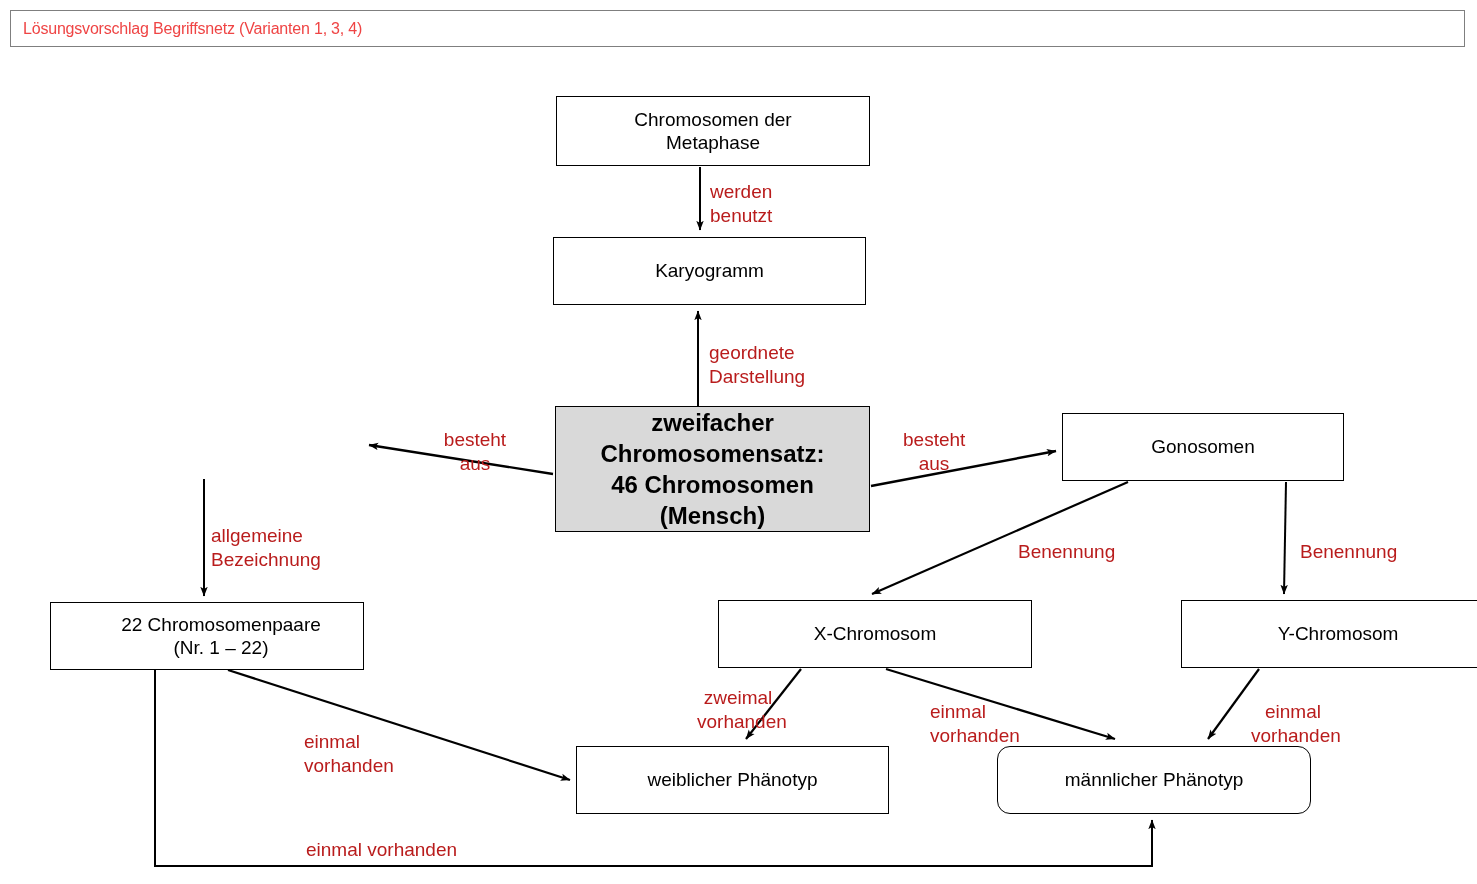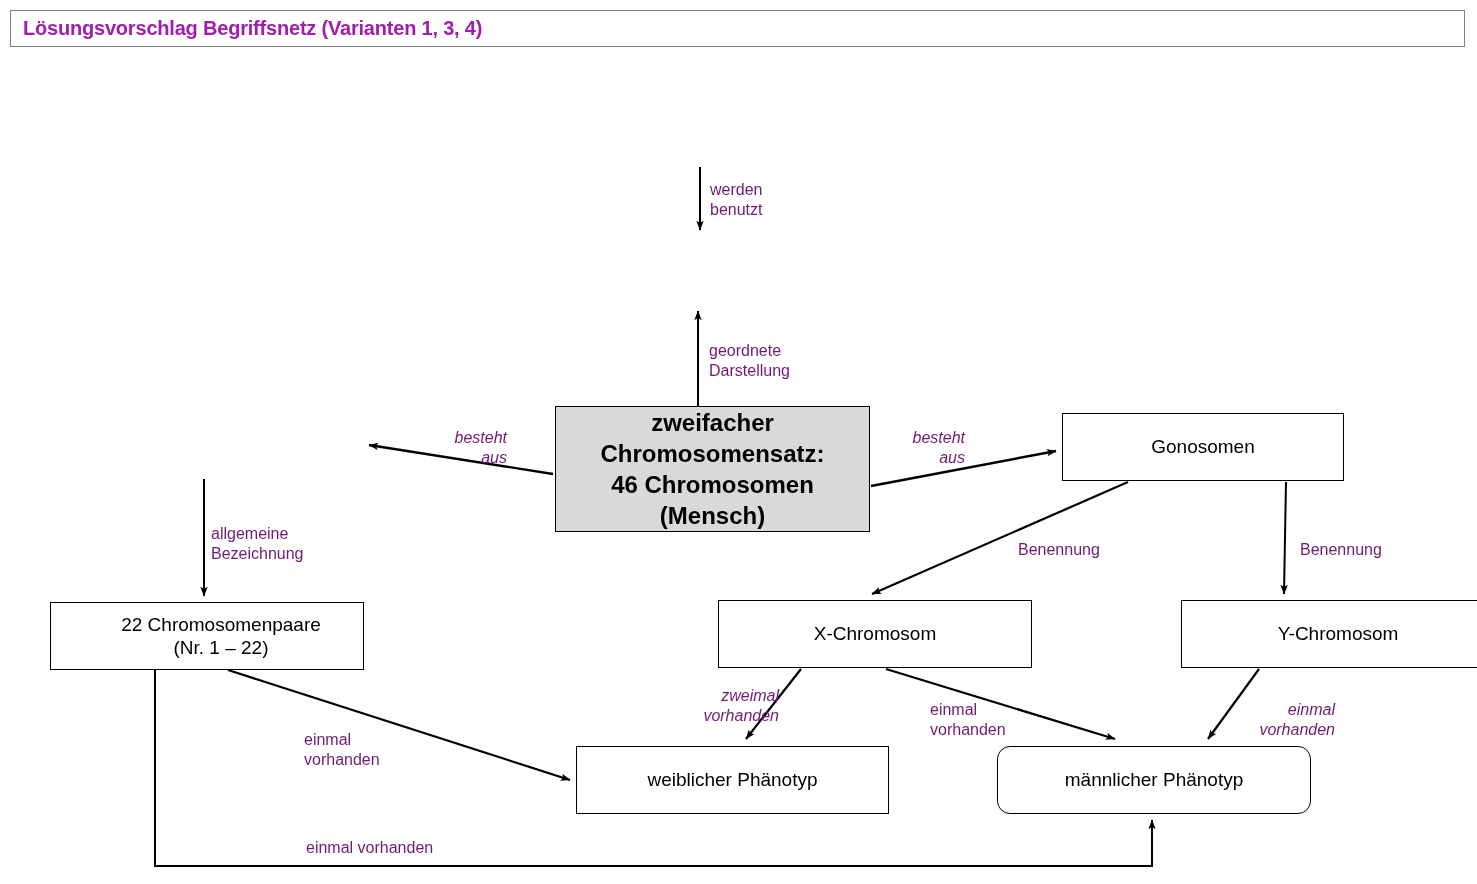--- a/index.html
+++ b/index.html
@@ -24,23 +24,23 @@
     top: 10px;
     width: 1455px;
     height: 37px;
     border: 1px solid #7f7f7f;
     box-sizing: border-box;
     background: #ffffff;
     display: flex;
     align-items: center;
   }
   #title-text {
-    font-size: 20px;
-    font-weight: bold;
-    color: #a21caf;
+    font-size: 16px;
+    font-weight: normal;
+    color: #ef4444;
     padding-left: 12px;
     letter-spacing: -0.2px;
     white-space: nowrap;
   }
 
   
   .node {
     position: absolute;
     box-sizing: border-box;
     border: 1.6px solid #000000;
@@ -67,26 +67,26 @@
     left: 0;
     top: 0;
     width: 1477px;
     height: 884px;
     pointer-events: none;
   }
 
   
   .edge-label {
     position: absolute;
-    font-size: 16px;
+    font-size: 19px;
     line-height: 1.28;
-    color: #701a75;
+    color: #b91c1c;
     white-space: pre;
   }
-  .edge-label.c { text-align: right; font-style: italic; }
+  .edge-label.c { text-align: center; }
   .edge-label.l { text-align: left; }
 </style>
 </head>
 <body>
 
 <div id="page">
 
   <div id="title-bar">
     <span id="title-text">Lösungsvorschlag Begriffsnetz (Varianten 1, 3, 4)</span>
   </div>
@@ -116,21 +116,28 @@
 
     <line x1="886" y1="669" x2="1115" y2="739" stroke="#000000" stroke-width="2.2" marker-end="url(#ah)"></line>
 
     <line x1="1259" y1="669" x2="1208" y2="739" stroke="#000000" stroke-width="2.2" marker-end="url(#ah)"></line>
 
     <line x1="228" y1="670" x2="570" y2="780" stroke="#000000" stroke-width="2.2" marker-end="url(#ah)"></line>
 
     <polyline points="155,670 155,866 1152,866 1152,820" fill="none" stroke="#000000" stroke-width="2" marker-end="url(#ah)"></polyline>
   </svg>
 
-
+  <div class="node" style="left:556px; top:96px; width:314px; height:70px;">
+    <span style="white-space:pre-line;">Chromosomen der
+Metaphase</span>
+  </div>
+
+  <div class="node" style="left:553px; top:237px; width:313px; height:68px;">
+    <span style="white-space:pre-line;">Karyogramm</span>
+  </div>
 
 
   <div class="node shaded" style="left:555px; top:406px; width:315px; height:126px;">
     <span style="white-space:pre-line;">zweifacher
 Chromosomensatz:
 46 Chromosomen
 (Mensch)</span>
   </div>
 
   <div class="node" style="left:1062px; top:413px; width:282px; height:68px;">

